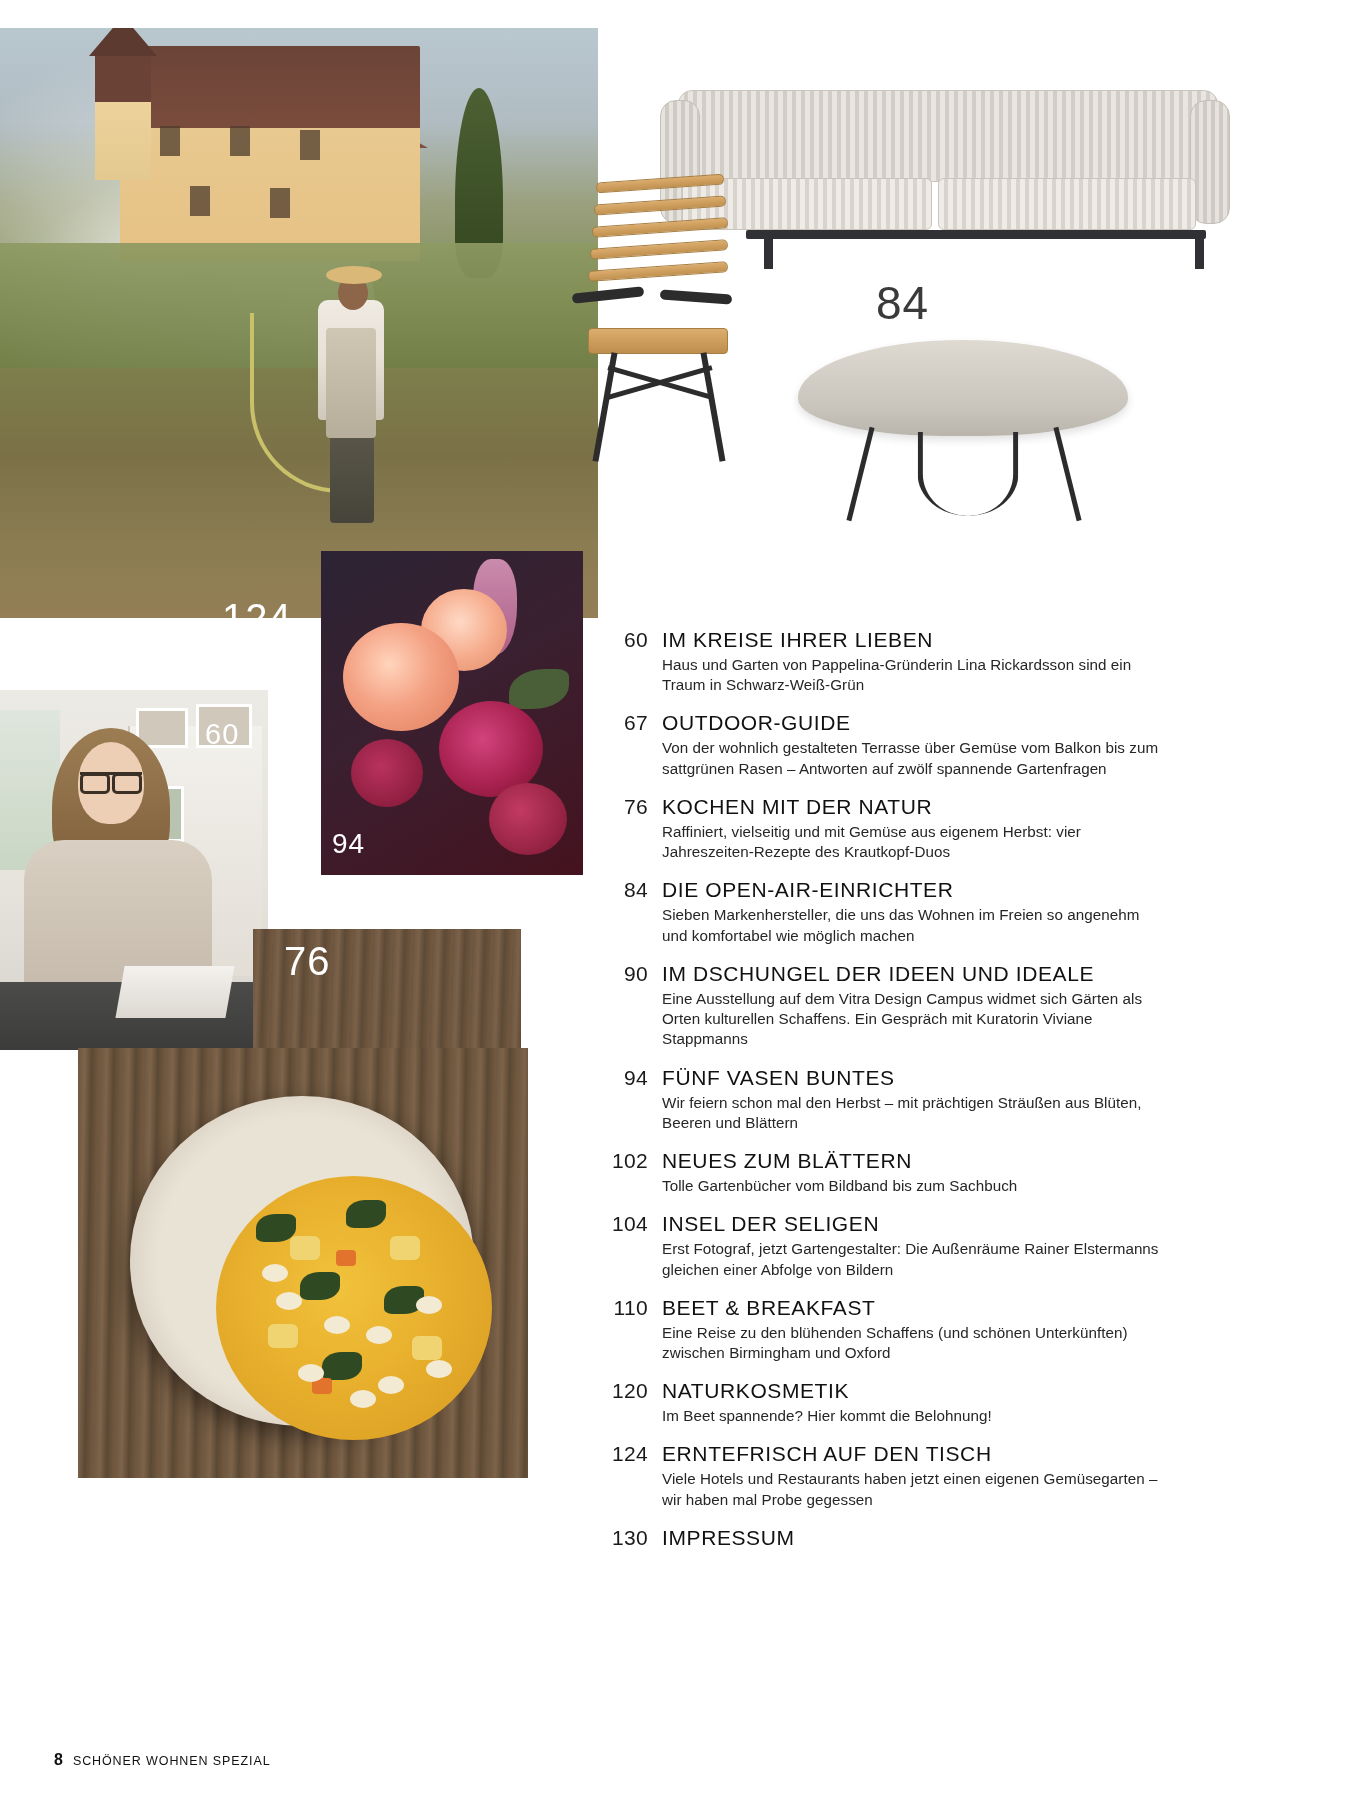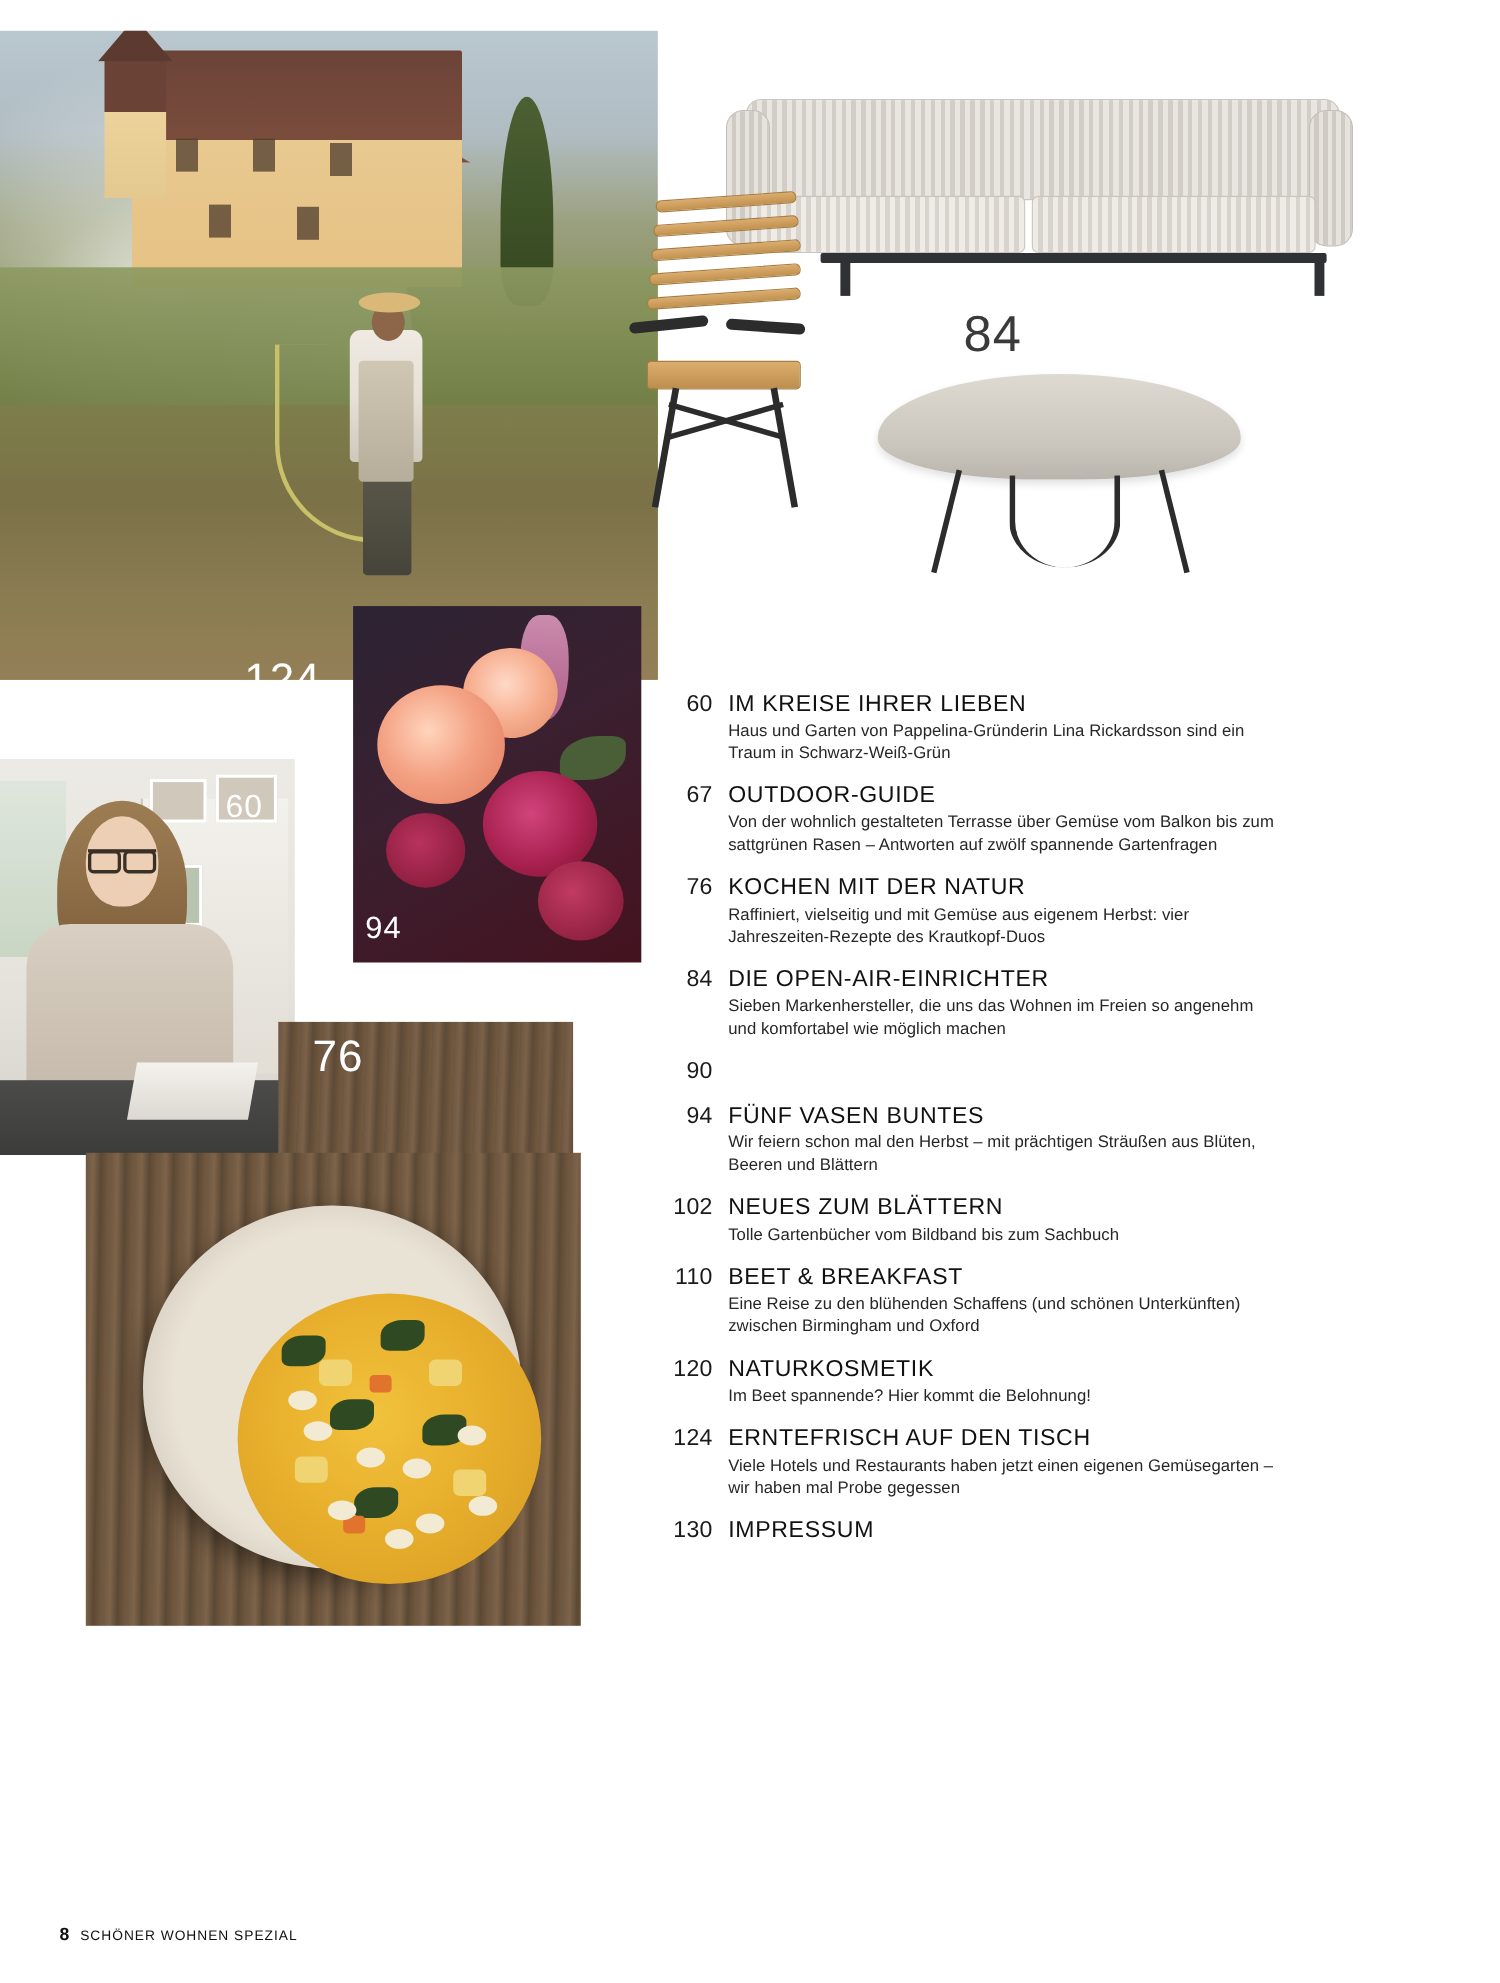--- a/index.html
+++ b/index.html
@@ -454,38 +454,49 @@
   <div class="toc-item">
     <div class="toc-num">84</div>
     <div class="toc-body">
       <div class="toc-title">DIE OPEN-AIR-EINRICHTER</div>
       <div class="toc-desc">Sieben Markenhersteller, die uns das Wohnen im Freien so angenehm und komfortabel wie möglich machen</div>
     </div>
   </div>
 
   <div class="toc-item">
     <div class="toc-num">90</div>
+    <div class="toc-body">
+      <div class="toc-title">IM DSCHUNGEL DER IDEEN UND IDEALE</div>
+      <div class="toc-desc">Eine Ausstellung auf dem Vitra Design Campus widmet sich Gärten als Orten kulturellen Schaffens. Ein Gespräch mit Kuratorin Viviane Stappmanns</div>
+    </div>
   </div>
 
   <div class="toc-item">
     <div class="toc-num">94</div>
     <div class="toc-body">
       <div class="toc-title">FÜNF VASEN BUNTES</div>
       <div class="toc-desc">Wir feiern schon mal den Herbst – mit prächtigen Sträußen aus Blüten, Beeren und Blättern</div>
     </div>
   </div>
 
   <div class="toc-item">
     <div class="toc-num">102</div>
     <div class="toc-body">
       <div class="toc-title">NEUES ZUM BLÄTTERN</div>
       <div class="toc-desc">Tolle Gartenbücher vom Bildband bis zum Sachbuch</div>
     </div>
   </div>
 
+  <div class="toc-item">
+    <div class="toc-num">104</div>
+    <div class="toc-body">
+      <div class="toc-title">INSEL DER SELIGEN</div>
+      <div class="toc-desc">Erst Fotograf, jetzt Gartengestalter: Die Außenräume Rainer Elstermanns gleichen einer Abfolge von Bildern</div>
+    </div>
+  </div>
 
   <div class="toc-item">
     <div class="toc-num">110</div>
     <div class="toc-body">
       <div class="toc-title">BEET &amp; BREAKFAST</div>
       <div class="toc-desc">Eine Reise zu den blühenden Schaffens (und schönen Unterkünften) zwischen Birmingham und Oxford</div>
     </div>
   </div>
 
   <div class="toc-item">

